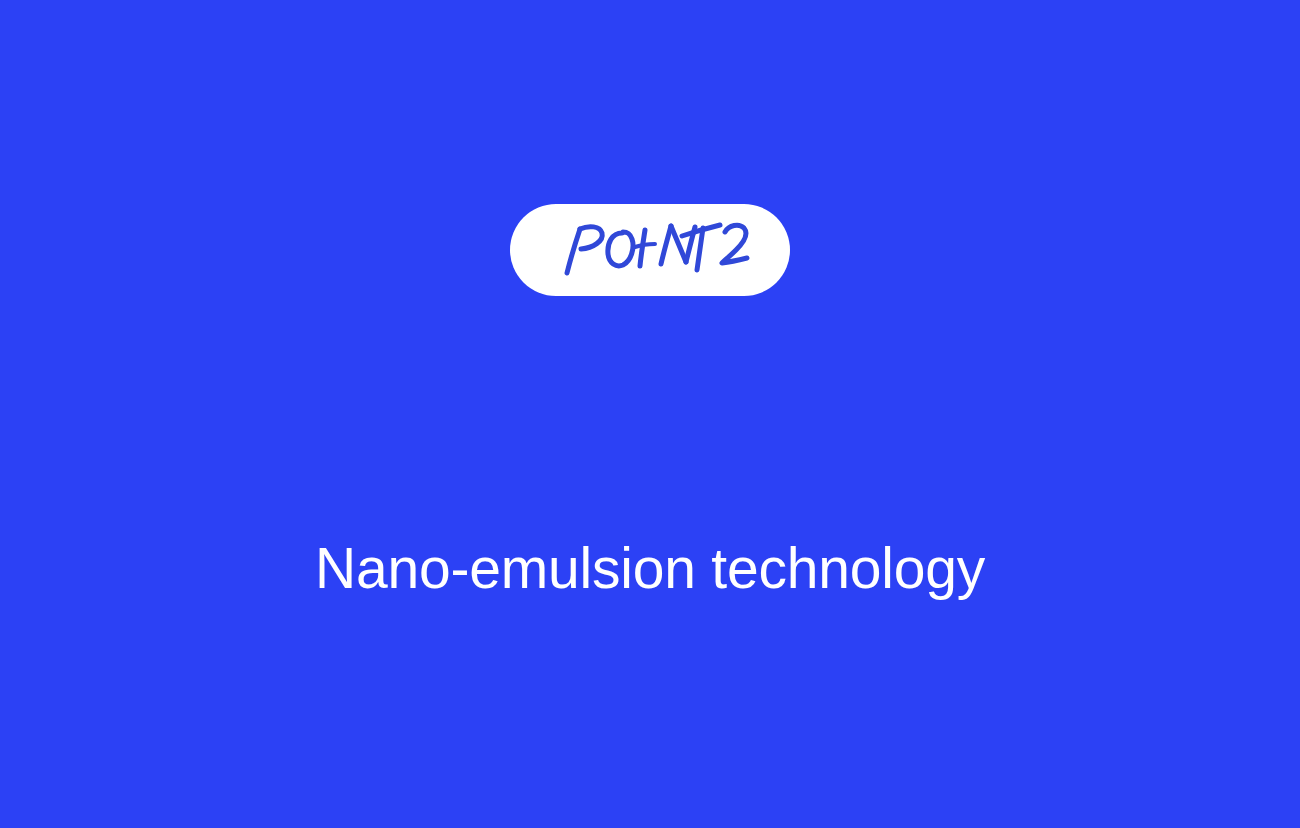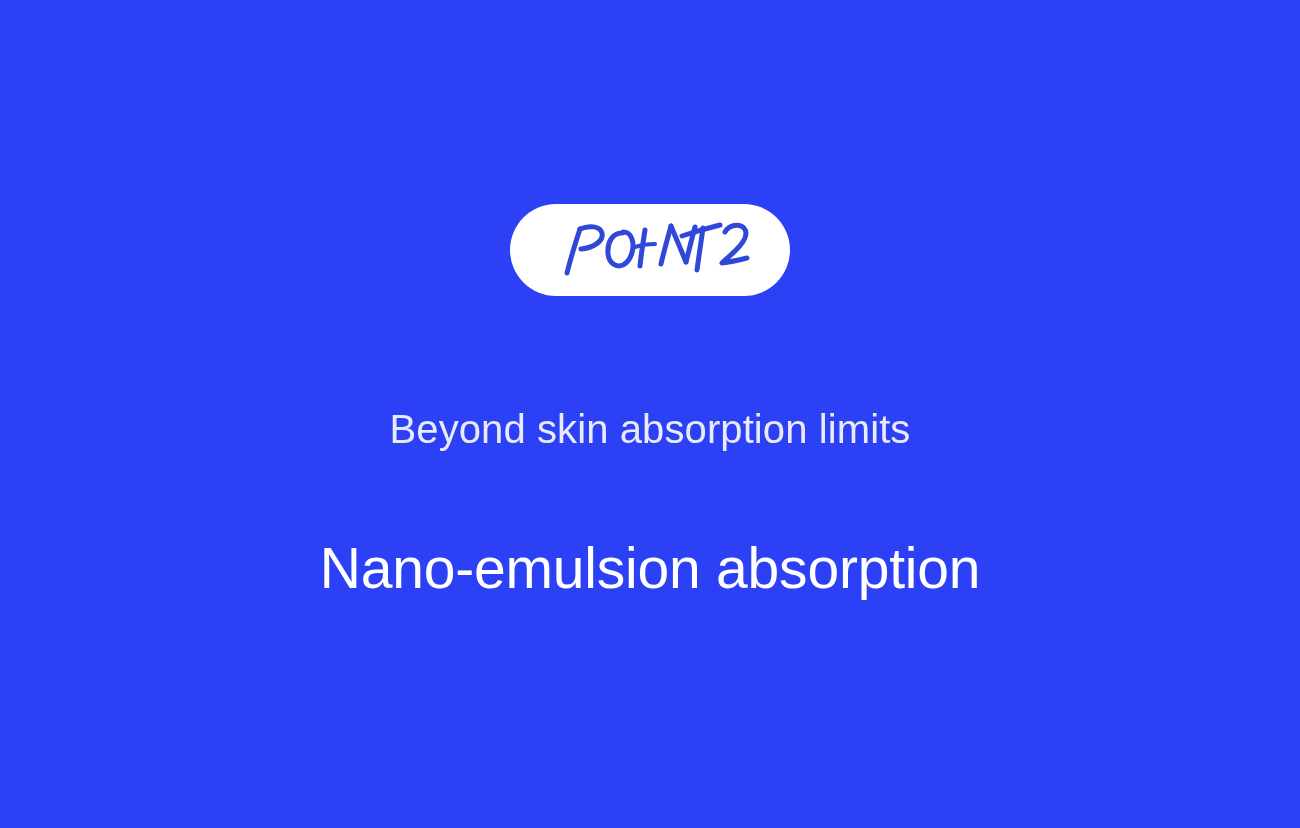--- a/index.html
+++ b/index.html
@@ -105,17 +105,16 @@
 
         <path d="M137 19 C149 15 163 11 175 8" stroke-width="5"></path>
         <path d="M158 11 C156 25 154 39 152 53" stroke-width="5"></path>
 
         <path d="M180 15 C184 8 194 6 199 11 C204 17 198 26 191 33 C185 39 180 43 177 46 C185 45 194 43 202 41" stroke-width="5"></path>
       </g>
       <text x="-9999" y="-9999">POINT 2</text>
     </svg>
   </div>
 
-  <div class="subtitle">Beyond skin absorption limits</div>
 
-  <div class="headline">Nano-emulsion absorption</div>
+  <div class="headline">Nano-emulsion technology</div>
 
 </div>
 
 </body></html>

